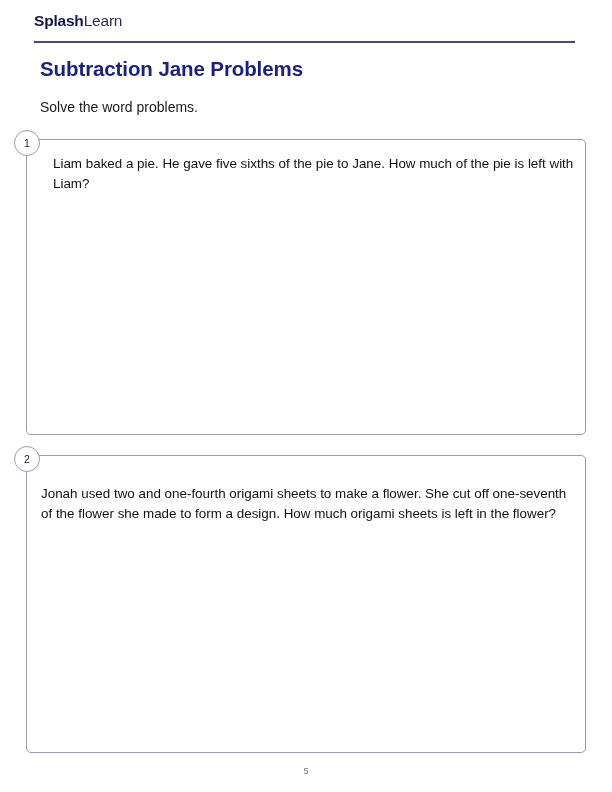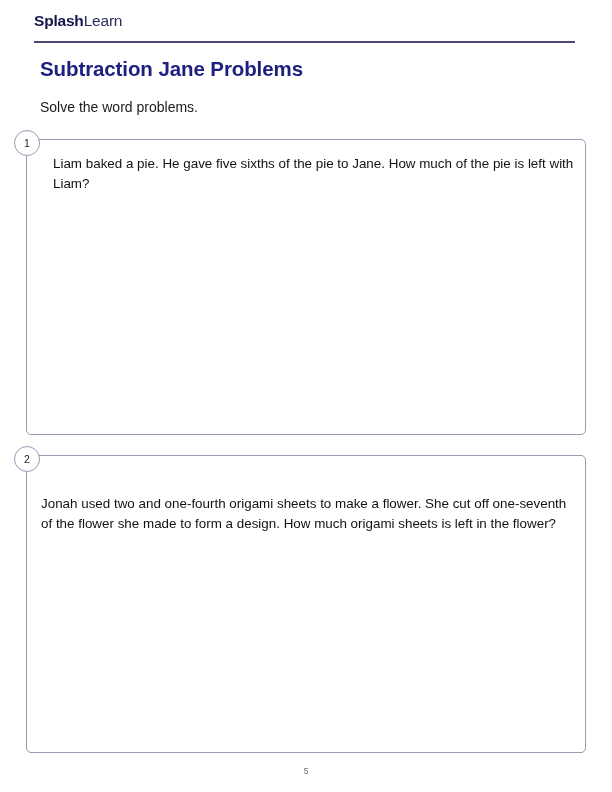--- a/index.html
+++ b/index.html
@@ -104,21 +104,21 @@
   .badge-2 { top: 446px; }
 
   .problem-text {
     position: absolute;
     font-size: 13.4px;
     line-height: 19.5px;
     color: #121212;
     width: 528px;
   }
   .problem-text-1 { left: 41px; top: 154px; margin-left: 12px; }
-  .problem-text-2 { left: 41px; top: 494px; }
+  .problem-text-2 { left: 41px; top: 484px; }
 
   
   .page-number {
     position: absolute;
     left: 0;
     top: 766px;
     width: 612px;
     text-align: center;
     font-size: 8.5px;
     color: #6b6b6b;

